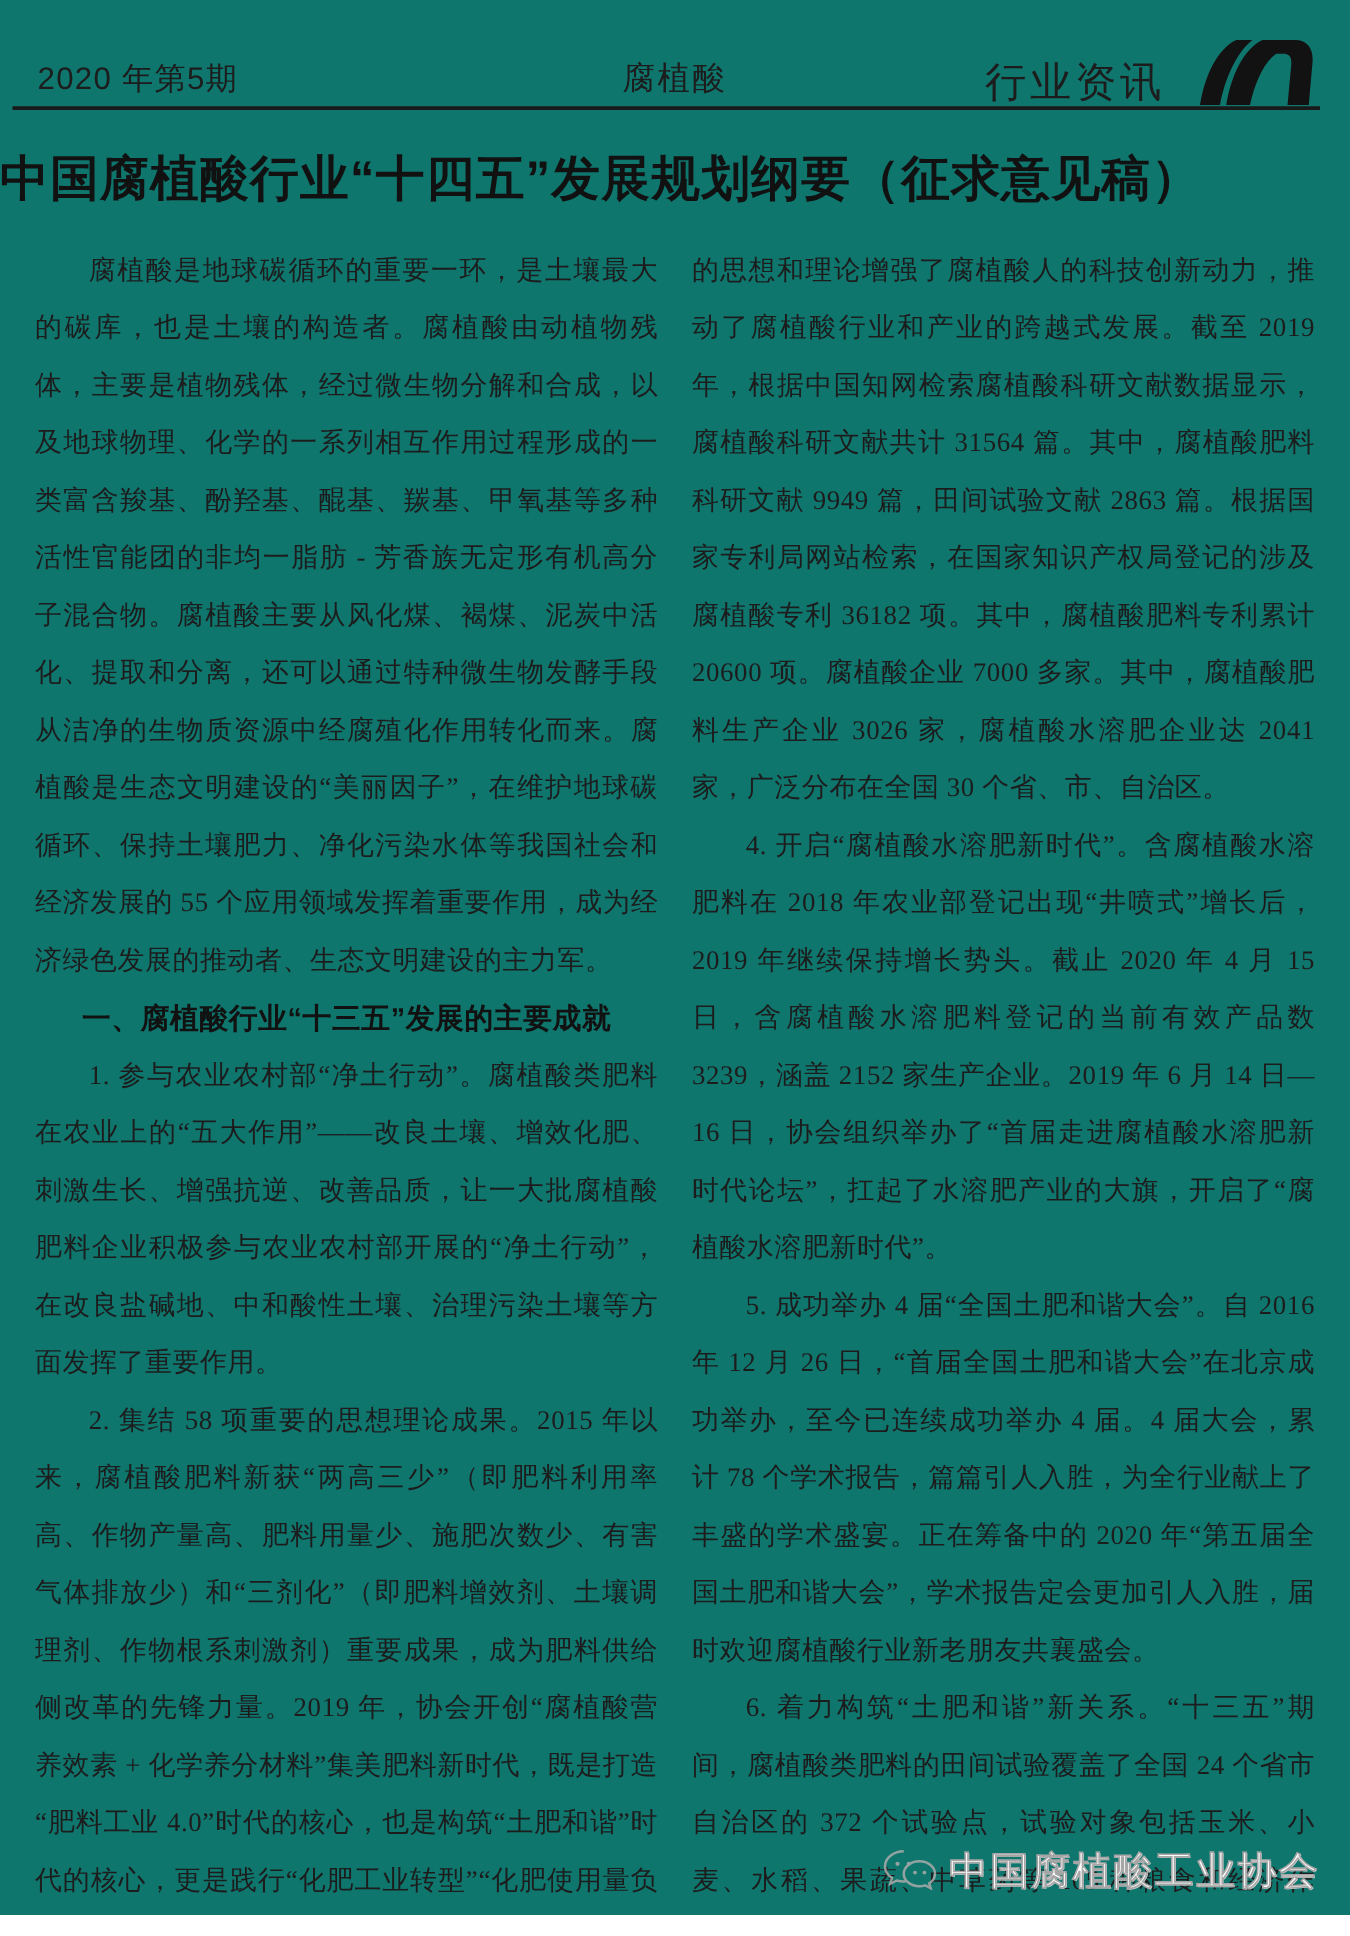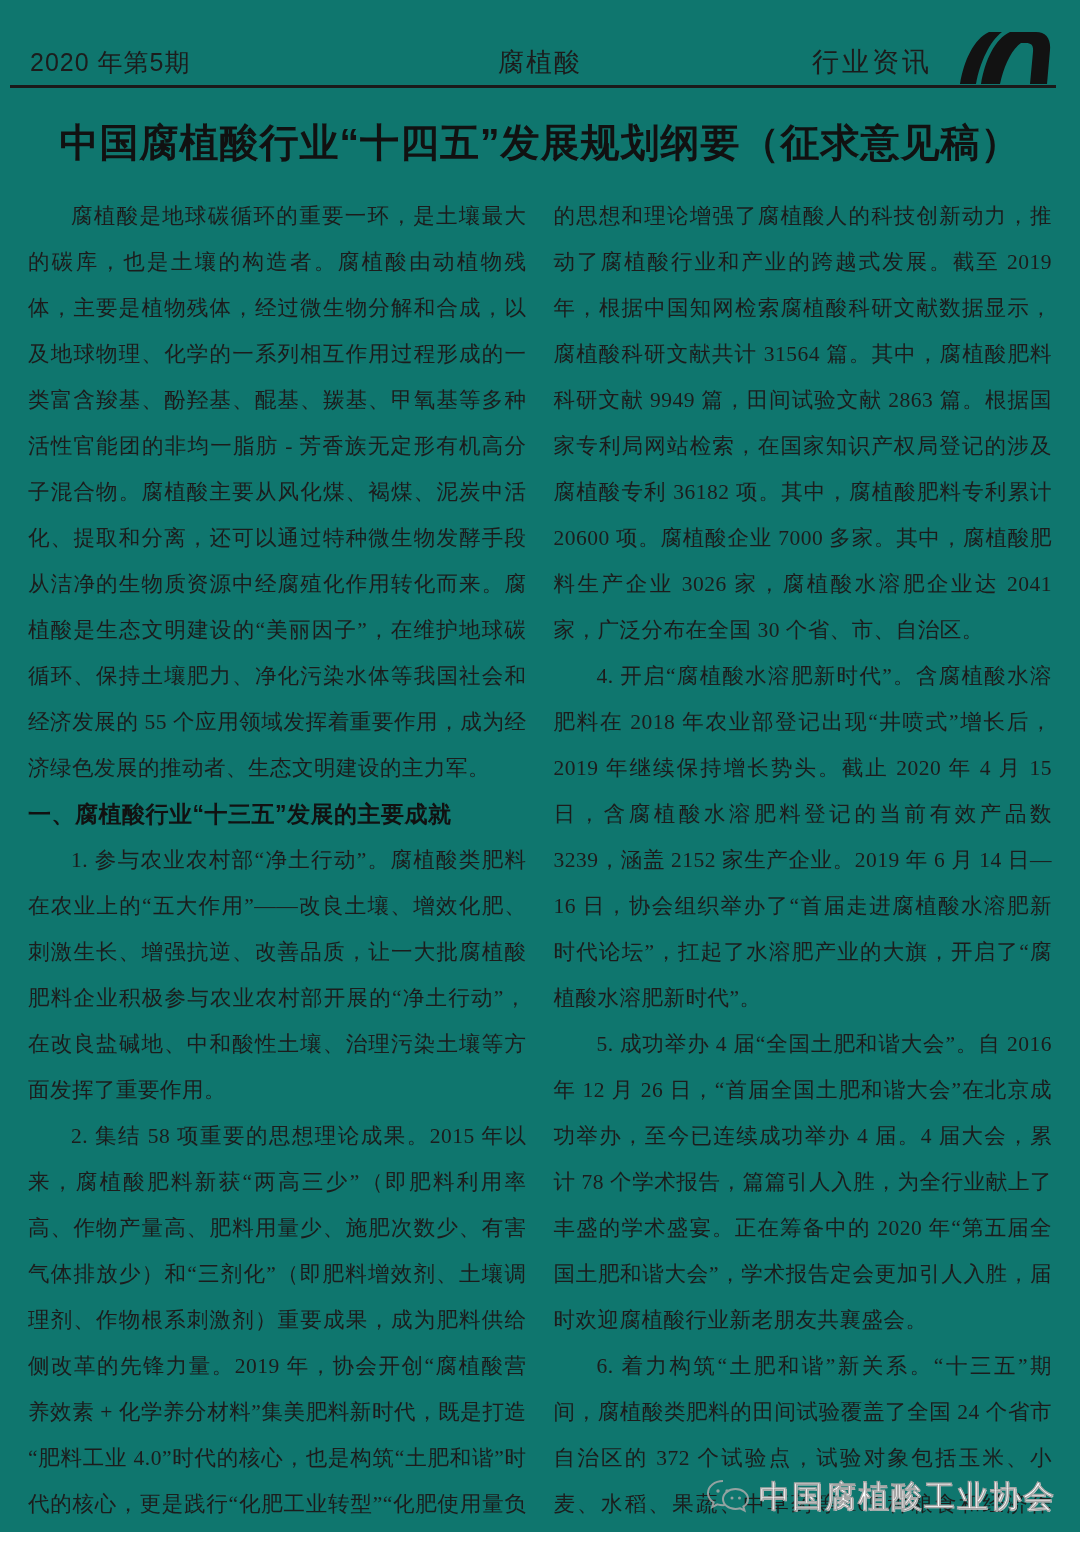--- a/index.html
+++ b/index.html
@@ -8,27 +8,26 @@
     width:1080px;height:1532px;
     background:#0f766e;
     overflow:hidden;
     font-family:"Liberation Serif","DejaVu Serif",serif;
     color:#1c1c1c;
   }
   
   .runhead{position:absolute;top:40px;left:28px;right:28px;height:46px;}
   .issue{position:absolute;left:2px;top:6px;font-family:"Liberation Sans","DejaVu Sans",sans-serif;font-size:25px;letter-spacing:1px;}
   .journal{position:absolute;left:50%;transform:translateX(-50%);top:5px;font-family:"Liberation Sans","DejaVu Sans",sans-serif;font-size:26px;letter-spacing:2px;}
-  .section{position:absolute;right:120px;top:4px;font-family:"Liberation Sans","DejaVu Sans",sans-serif;font-size:27px;letter-spacing:3px;}
+  .section{position:absolute;right:120px;top:4px;font-family:"Liberation Sans","DejaVu Sans",sans-serif;font-size:33px;letter-spacing:3px;}
   .assoc-logo{position:absolute;right:0px;top:-16px;width:96px;height:64px;}
   .head-rule{position:absolute;top:85px;left:10px;right:24px;height:3px;background:#1a1a1a;}
   
   .art-title{
     position:absolute;top:116px;left:0;right:0;
-    text-align:center;
     font-family:"Liberation Sans","DejaVu Sans",sans-serif;
     font-weight:bold;
     font-size:39px;
     letter-spacing:1px;
     color:#111;
   }
   
   .columns{
     position:absolute;top:193px;left:28px;right:28px;bottom:0;
     display:flex;gap:27px;
@@ -40,20 +39,21 @@
     line-height:46px;
     text-align:justify;
     text-justify:inter-ideograph;
     letter-spacing:0.5px;
   }
   .col p.indent{text-indent:2em;}
   .col p.heading{
     font-family:"Liberation Sans","DejaVu Sans",sans-serif;
     font-weight:bold;
     font-size:23px;
+    text-align:center;
     text-indent:0;
     letter-spacing:0.5px;
     color:#111;
   }
   
   .watermark{
     position:absolute;right:24px;bottom:14px;
     display:flex;align-items:center;gap:8px;
     pointer-events:none;
   }

